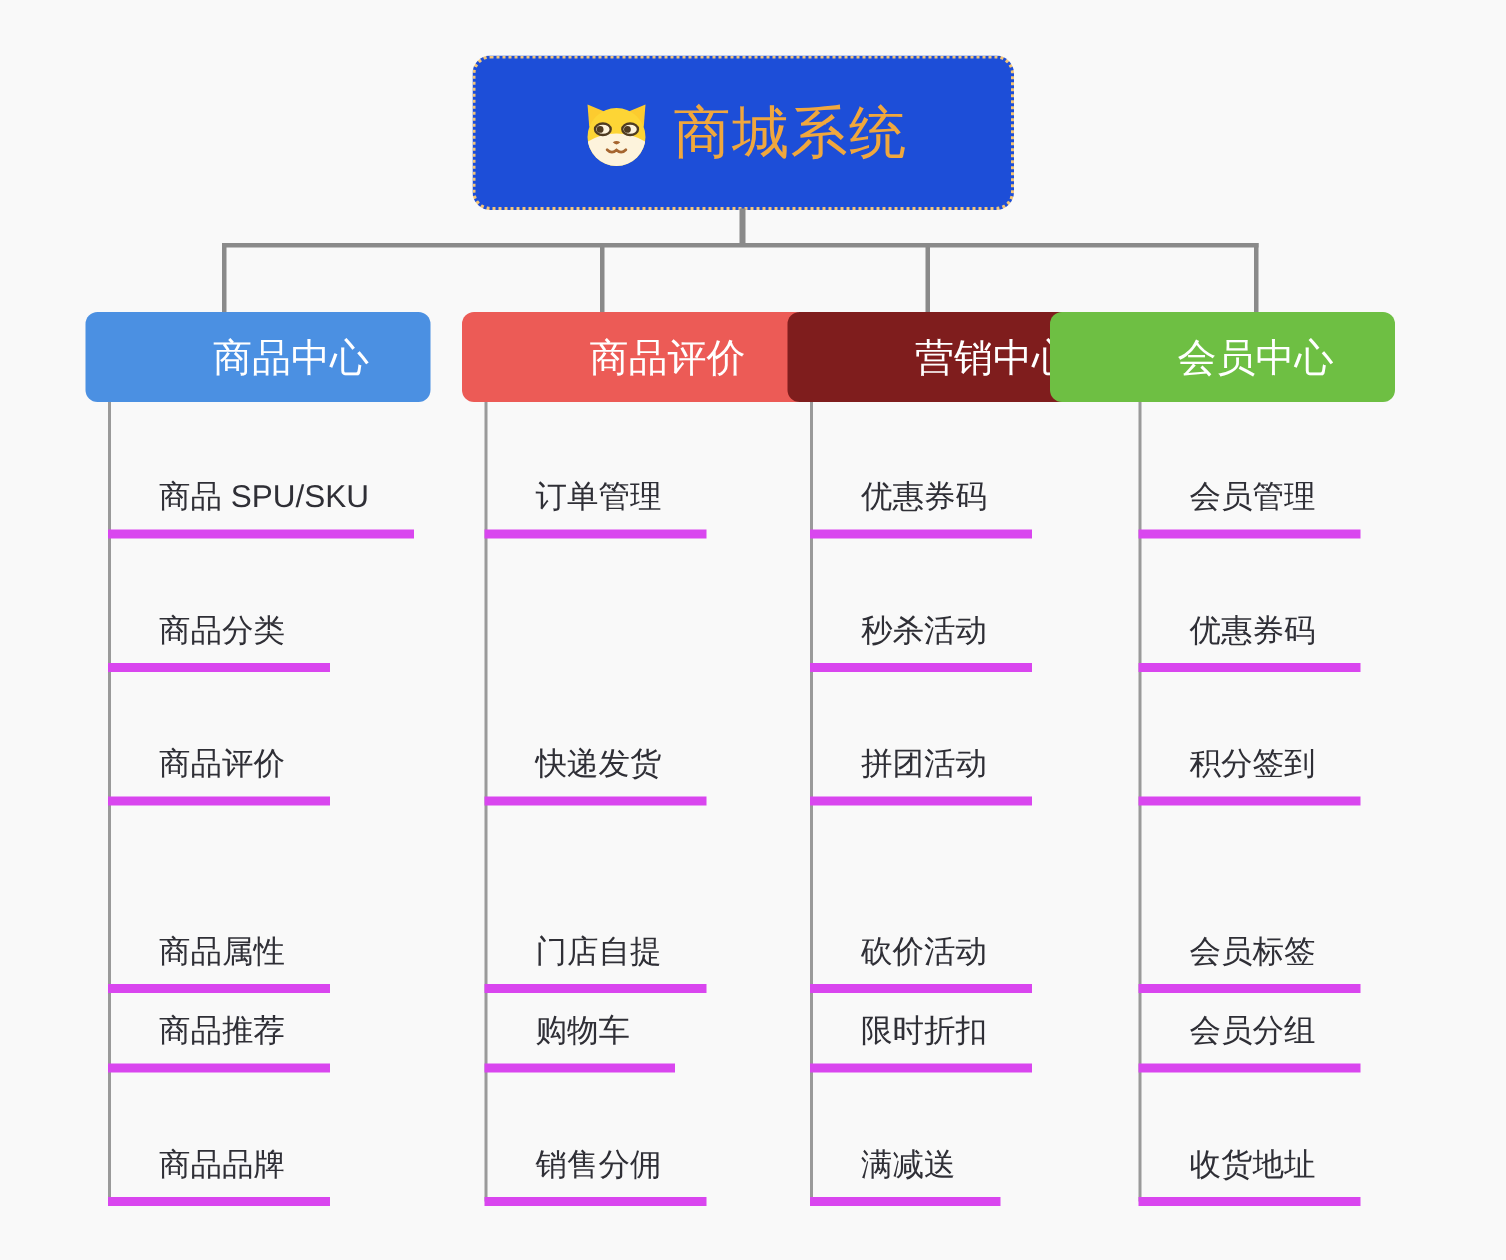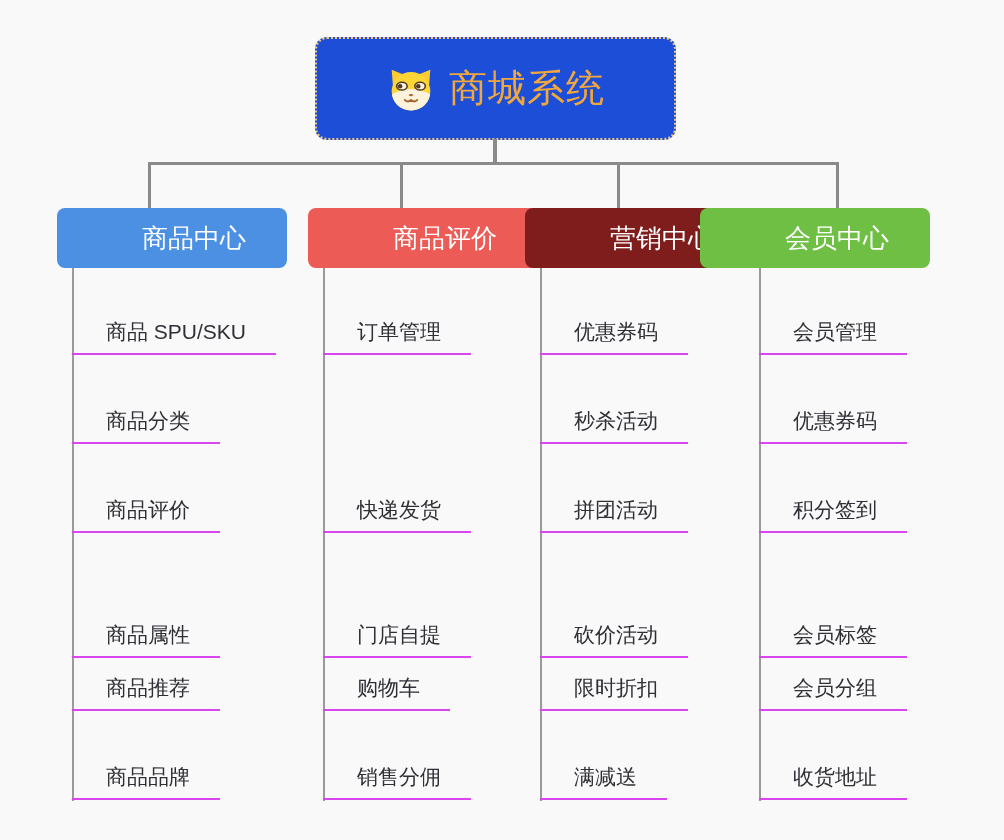--- a/index.html
+++ b/index.html
@@ -31,21 +31,21 @@
     white-space:nowrap;cursor:pointer;padding-left:44px;
   }
   .bh-1{left:57px;} .bh-2{left:308px;} .bh-3{left:525px;} .bh-4{left:700px;}
   
   .leaf-col{position:absolute;top:268px;width:240px;height:545px;}
   .lc-1{left:72px;} .lc-2{left:323px;} .lc-3{left:540px;} .lc-4{left:759px;}
   .leaf-vline{position:absolute;left:0;top:0;width:2px;height:533px;background:#9a9a9a;}
   .leaf{
     position:absolute;left:0;display:inline-block;white-space:nowrap;
     font-size:21px;line-height:30px;color:#2f2f36;
-    padding:0 30px 6px 34px;border-bottom:2px solid #d946ef;cursor:pointer;
+    padding:0 30px 6px 34px;border-bottom:6px solid #d946ef;cursor:pointer;
   }
   .leaf-r1{top:49px;} .leaf-r2{top:138px;} .leaf-r3{top:227px;}
   .leaf-r4{top:316px;margin-top:36px;} .leaf-r5{top:405px;} .leaf-r6{top:494px;}
 </style>
 </head>
 <body>
 
 <div class="canvas">
 
   <div class="root-node">

